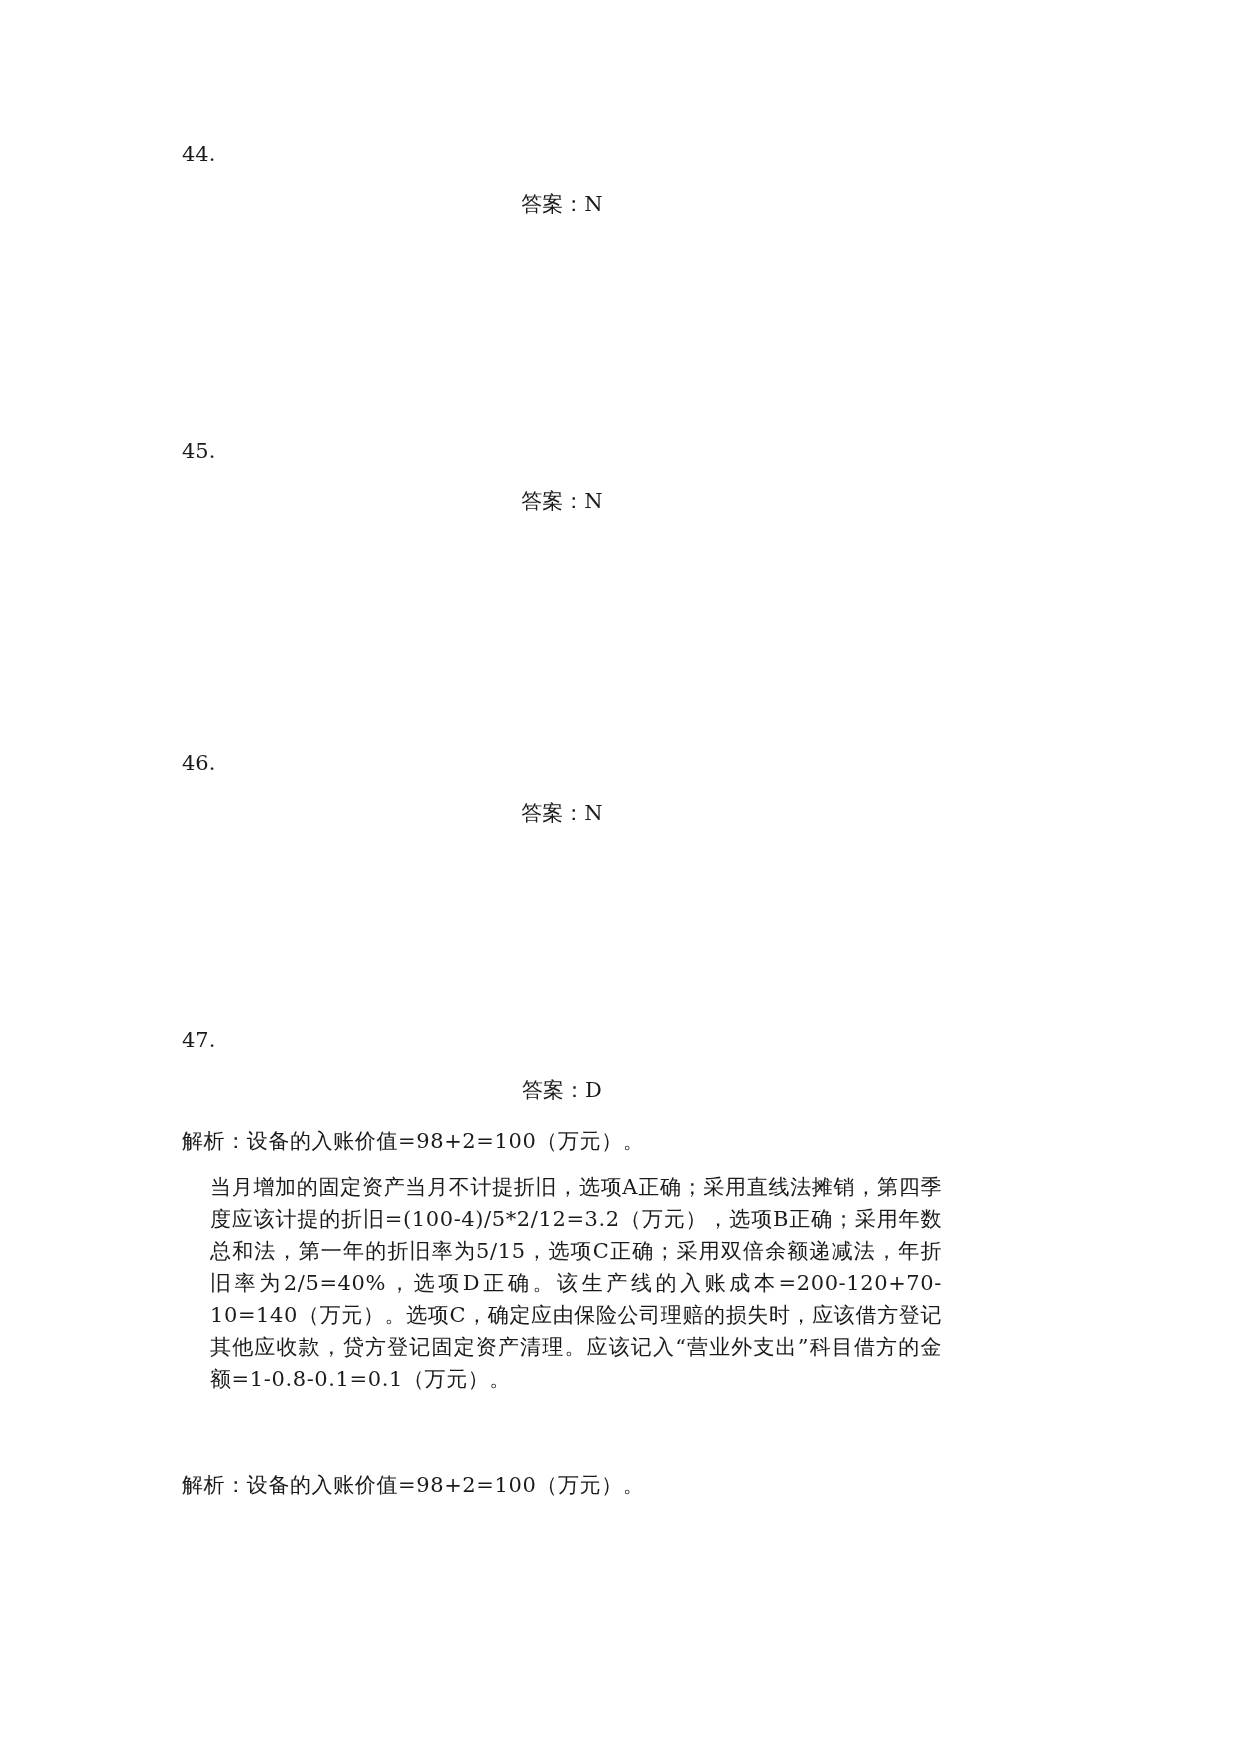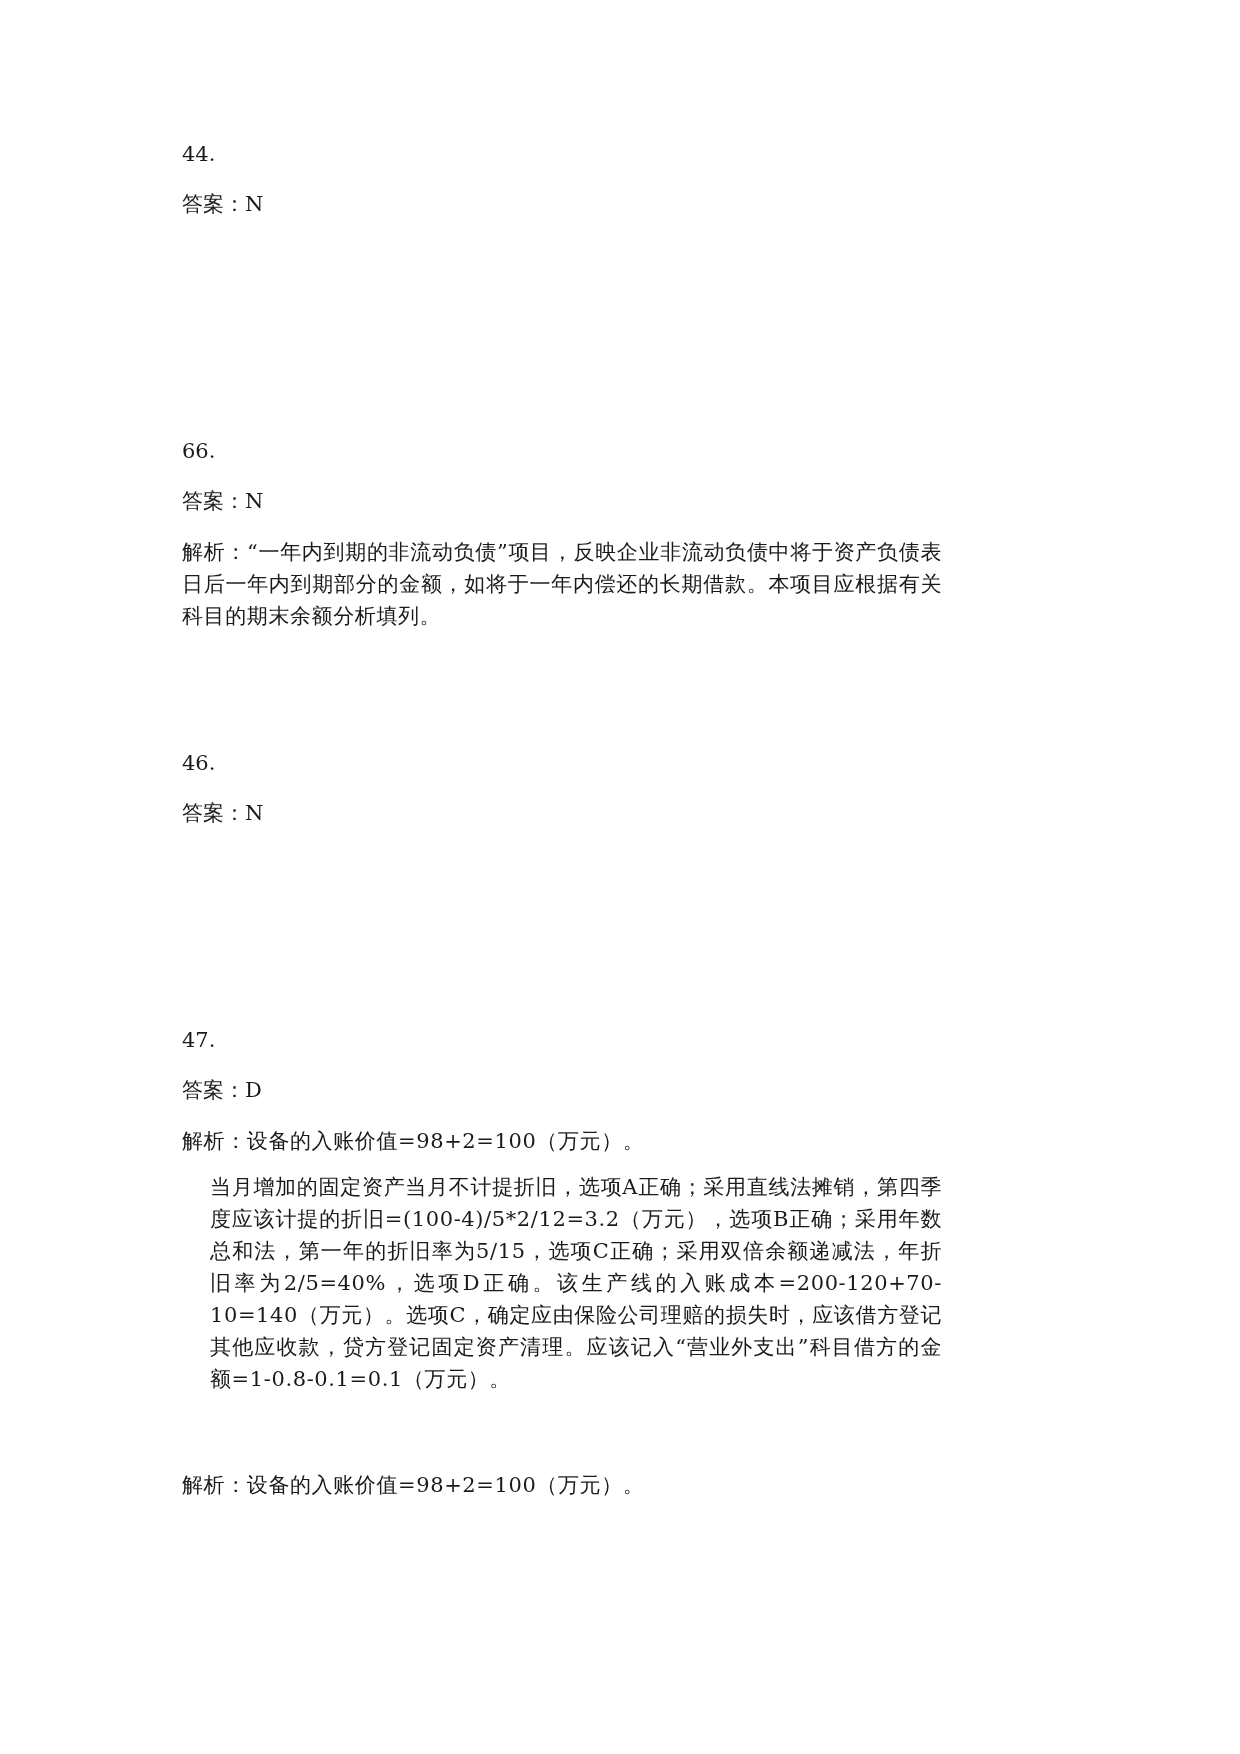--- a/index.html
+++ b/index.html
@@ -4,41 +4,38 @@
 <style>
   html, body { margin: 0; padding: 0; background: #ffffff; }
   body {
     width: 1240px; height: 1754px; position: relative; overflow: hidden;
     font-family: "DejaVu Serif", "Liberation Serif", serif;
     color: #1a1a1a;
   }
   .page { position: absolute; left: 0; top: 0; width: 1240px; height: 1400px; }
   .item { position: absolute; left: 182px; width: 760px; }
   .qnum { font-size: 21px; line-height: 28px; height: 28px; margin: 0; letter-spacing: 0; }
-  .answer { font-size: 21px; line-height: 28px; height: 28px; margin-top: 22px; }
+  .answer { font-size: 21px; line-height: 28px; height: 28px; margin-top: 22px; text-align: center; }
   .expl { font-size: 21px; line-height: 32px; margin-top: 21px; text-align: justify; letter-spacing: 0.6px; }
   .expl p { margin: 0; }
   .expl p + p { margin-top: 10px; }
 </style>
 </head>
 <body>
 
 <div class="page">
 
   <div class="item" style="top:140px;">
     <div class="qnum">44.</div>
     <div class="answer"><span>答案：</span><span>N</span></div>
   </div>
 
   <div class="item" style="top:437px;">
-    <div class="qnum">66.</div>
+    <div class="qnum">45.</div>
     <div class="answer"><span>答案：</span><span>N</span></div>
-    <div class="expl">
-      <p><span>解析：</span><span>“一年内到期的非流动负债”项目，反映企业非流动负债中将于资产负债表日后一年内到期部分的金额，如将于一年内偿还的长期借款。本项目应根据有关科目的期末余额分析填列。</span></p>
-    </div>
   </div>
 
   <div class="item" style="top:749px;">
     <div class="qnum">46.</div>
     <div class="answer"><span>答案：</span><span>N</span></div>
   </div>
 
   <div class="item" style="top:1026px;">
     <div class="qnum">47.</div>
     <div class="answer"><span>答案：</span><span>D</span></div>

